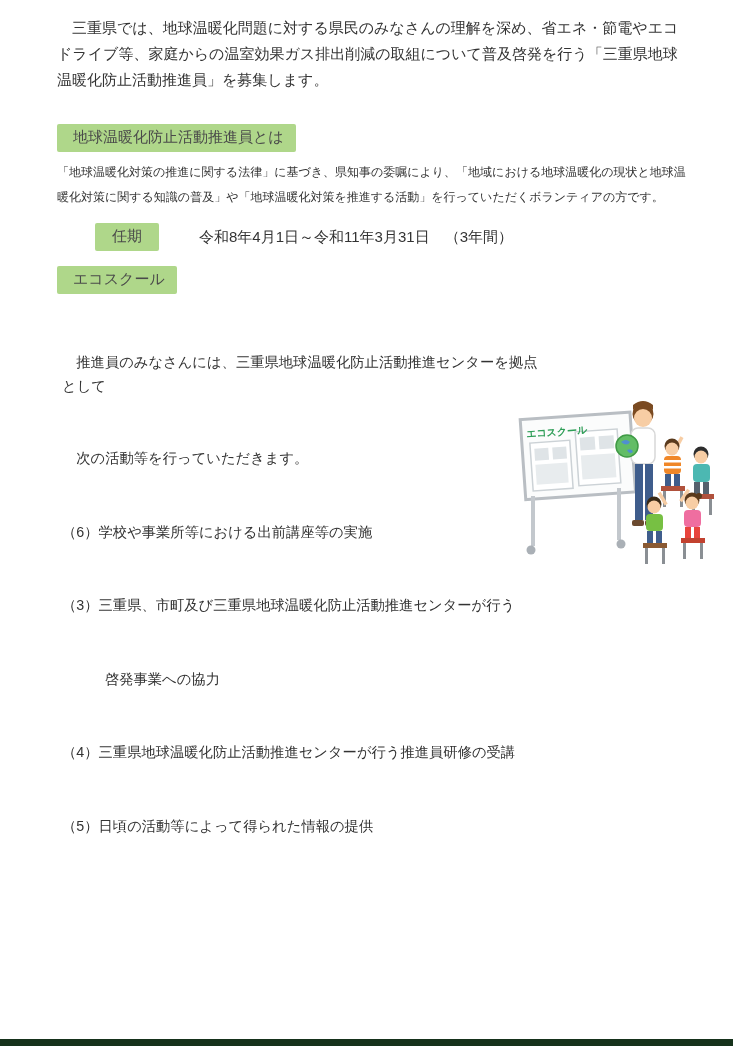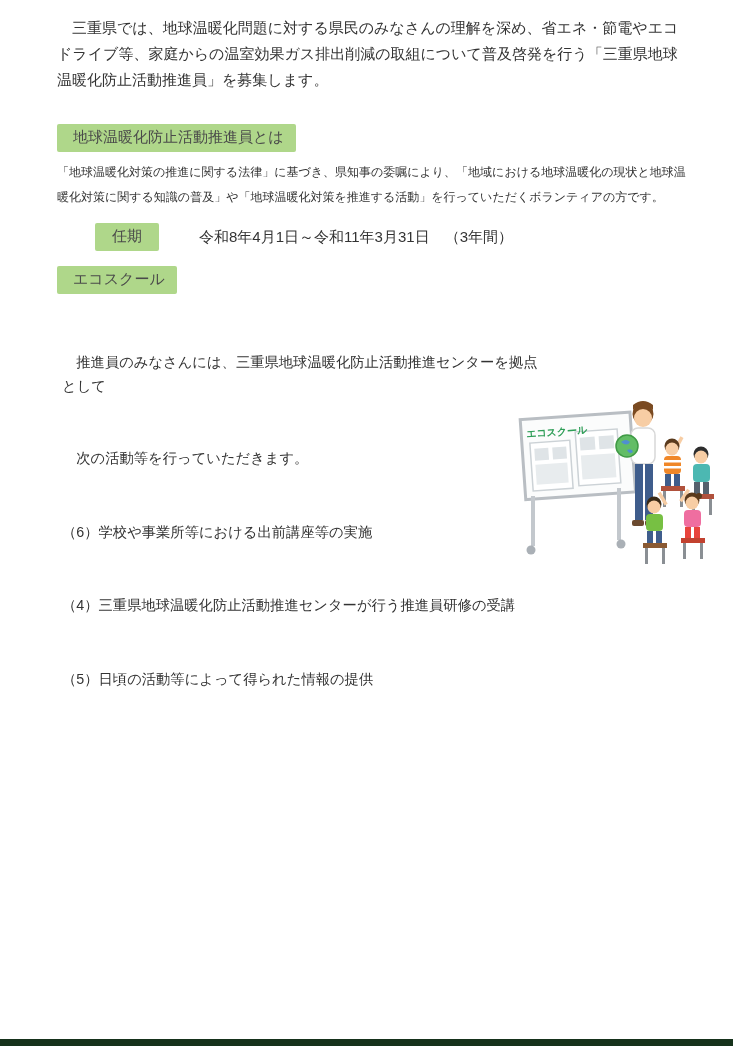--- a/index.html
+++ b/index.html
@@ -60,20 +60,22 @@
     <span class="glabel">任期</span>
     <span class="term-value">令和8年4月1日～令和11年3月31日　（3年間）</span>
   </div>
 
   <div class="glabel ml">エコスクール</div>
 
   <div class="activities">
     <div class="lead">　推進員のみなさんには、三重県地球温暖化防止活動推進センターを拠点として</div>
     <div class="lead">　次の活動等を行っていただきます。</div>
     <div>（6）学校や事業所等における出前講座等の実施</div>
+    <div>（3）三重県、市町及び三重県地球温暖化防止活動推進センターが行う</div>
+    <div>　　　啓発事業への協力</div>
     <div>（4）三重県地球温暖化防止活動推進センターが行う推進員研修の受講</div>
     <div>（5）日頃の活動等によって得られた情報の提供</div>
     
   </div>
 
   
   <svg class="illustration" viewBox="0 0 202 180" xmlns="http://www.w3.org/2000/svg">
 
     <g transform="rotate(-4 60 70)">
       <rect x="8" y="28" width="110" height="80" fill="#fbfcfc" stroke="#b9bec3" stroke-width="3"></rect>

